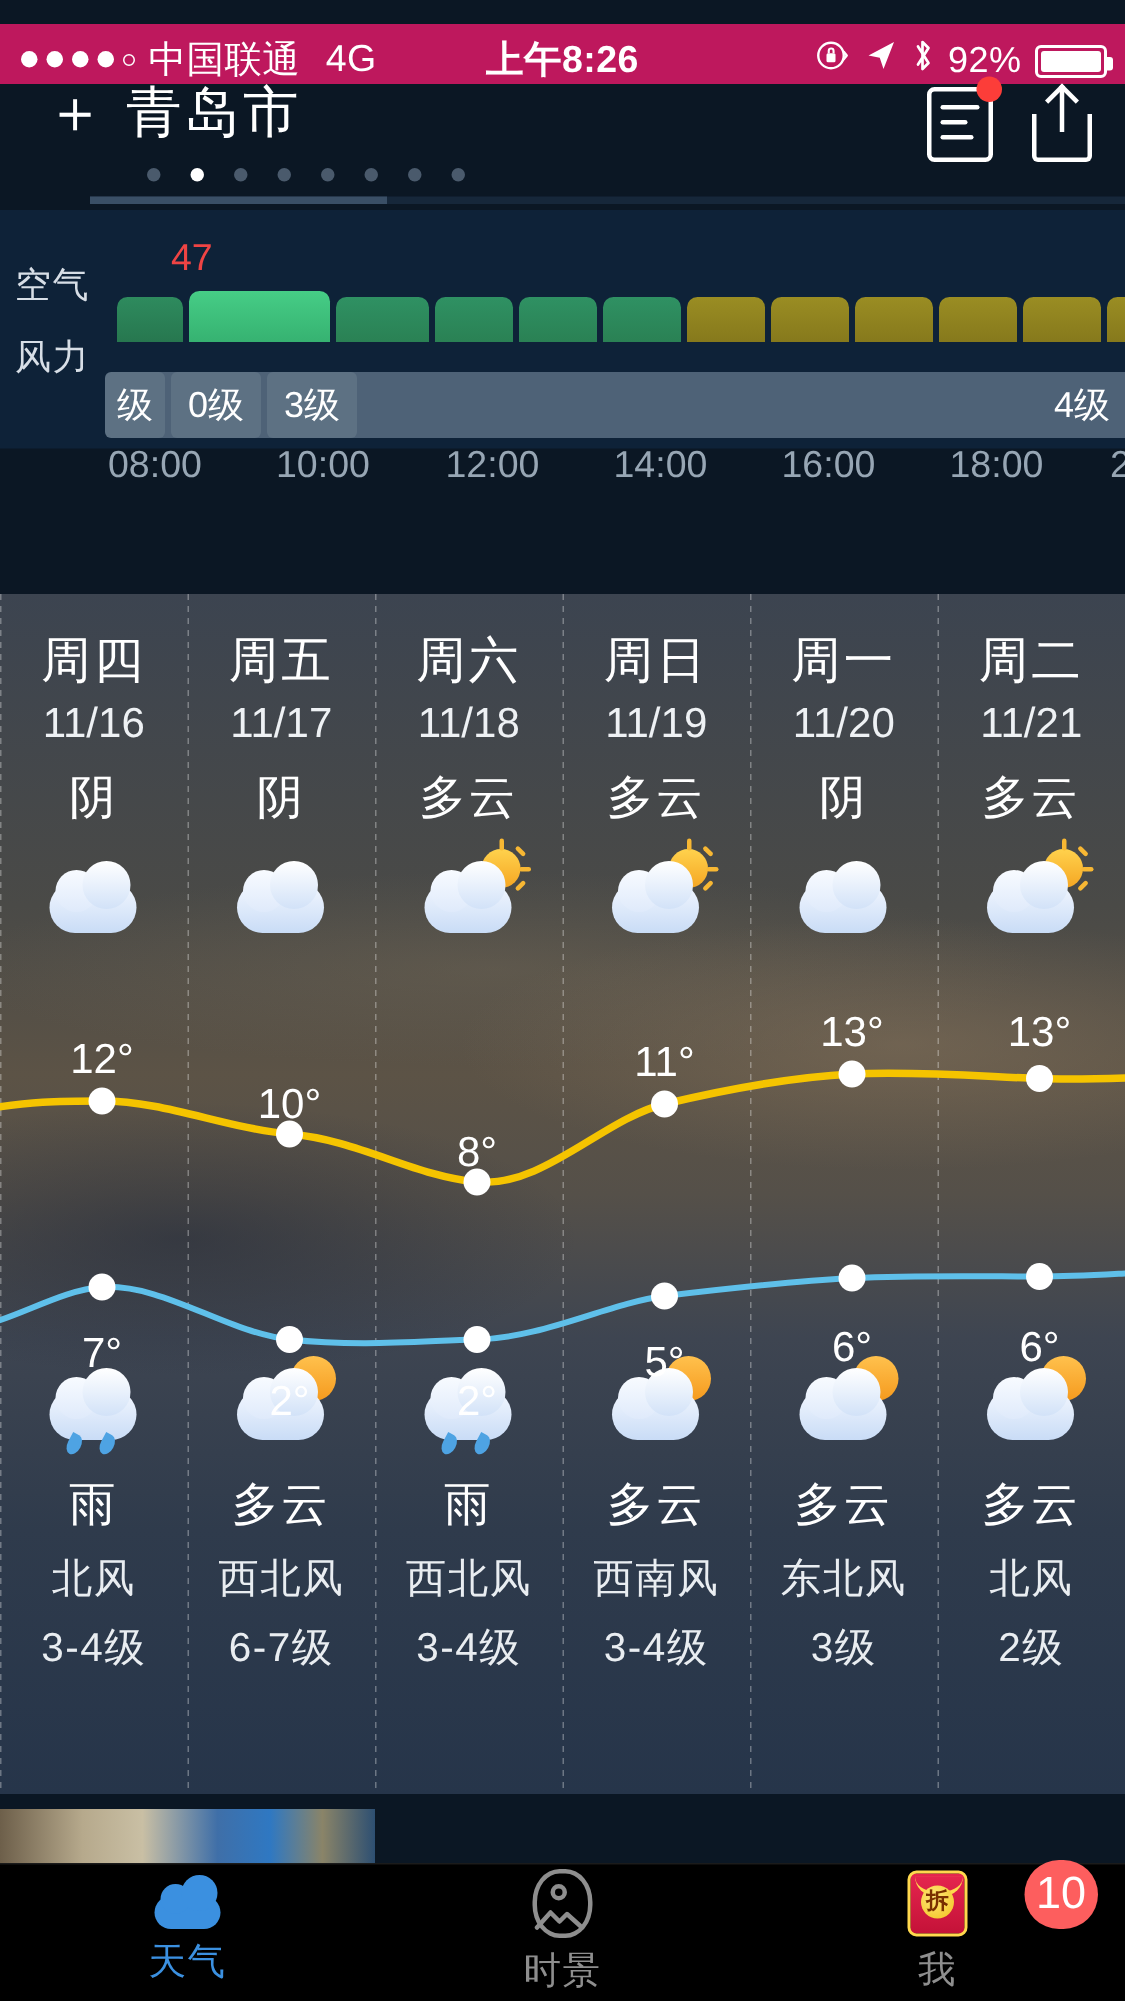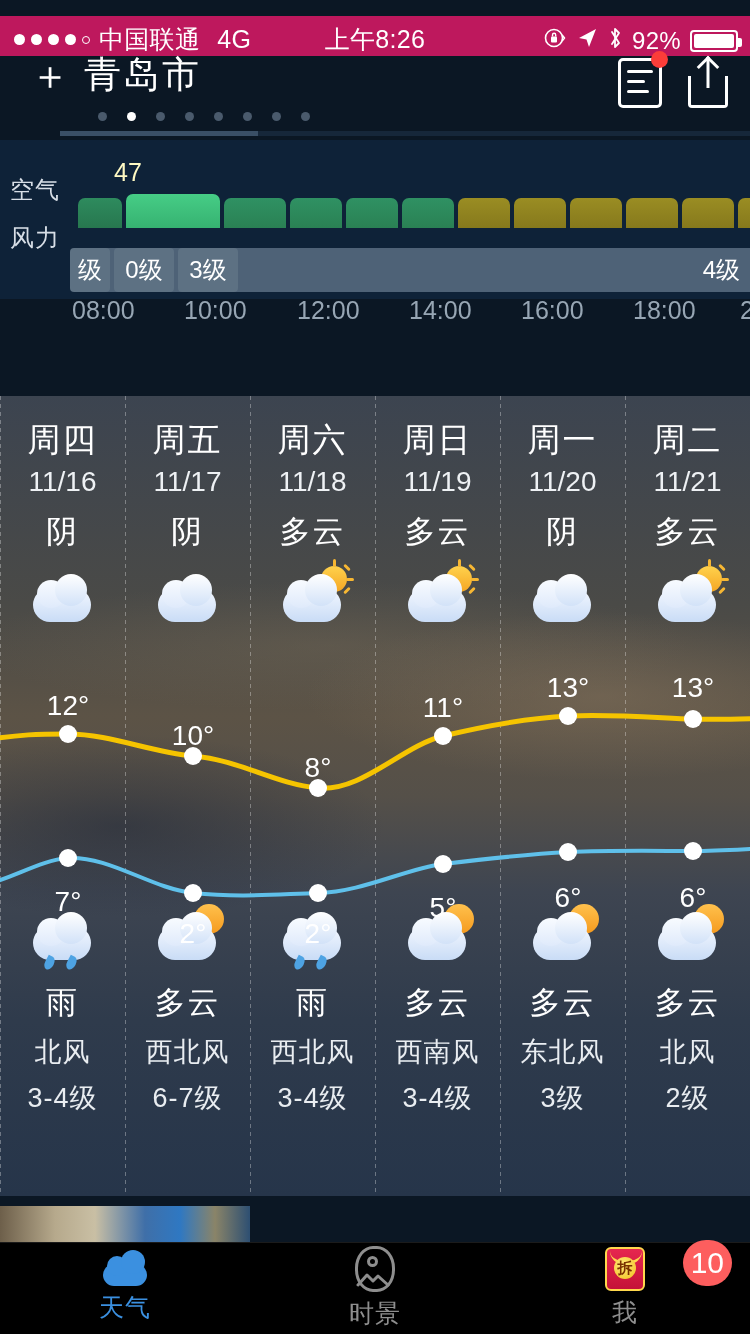--- a/index.html
+++ b/index.html
@@ -17,21 +17,21 @@
     position:absolute;top:16px;left:0;width:750px;height:40px;
     display:flex;align-items:flex-end;background:#be185d;
     font-size:25px;letter-spacing:0.3px;
   }
   .sb-left{display:flex;align-items:center;gap:9px;padding-left:14px;}
   .sig{display:flex;gap:6px;align-items:center;}
   .sig i{display:block;width:11px;height:11px;border-radius:50%;background:#fff;}
   .sig i.off{background:transparent;border:1.6px solid #fff;width:8px;height:8px;}
   .sb-carrier{font-size:25px;}
   .sb-net{font-size:25px;margin-left:8px;}
-  .sb-center{position:absolute;left:0;right:0;text-align:center;font-size:25px;font-weight:normal;pointer-events:none;}
+  .sb-center{position:absolute;left:0;right:0;text-align:center;font-size:25px;font-weight:bold;pointer-events:none;}
   .sb-right{position:absolute;right:12px;display:flex;align-items:center;gap:9px;font-size:24px;}
   .batt{width:48px;height:22px;border:2px solid #fff;border-radius:4px;position:relative;}
   .batt:after{content:"";position:absolute;right:-6px;top:6px;width:4px;height:9px;background:#fff;border-radius:0 2px 2px 0;}
   .batt span{position:absolute;left:2px;top:2px;bottom:2px;background:#fff;border-radius:2px;}
   .icn{display:inline-block;}
 
   
   .header{position:absolute;top:40px;left:0;width:750px;height:88px;}
   .city-row{display:flex;align-items:center;padding:10px 0 0 30px;}
   .plus{font-size:40px;font-weight:300;line-height:1;margin-right:14px;color:#fff;}
@@ -52,21 +52,21 @@
   .pagedots{position:absolute;left:98px;top:112px;display:flex;gap:20px;align-items:center;}
   .pagedots i{width:9px;height:9px;border-radius:50%;background:#4a5a6c;display:block;}
   .pagedots i.on{background:#fff;}
   .scrollbar{position:absolute;left:60px;top:131px;width:690px;height:5px;background:#16273a;}
   .scrollbar span{position:absolute;left:0;top:0;height:5px;width:198px;background:#3a4f66;}
 
   
   .strip{position:absolute;top:140px;left:0;width:750px;height:159px;background:#0e2238;}
   .aq-label{position:absolute;left:10px;top:34px;font-size:24px;color:#d7dee6;letter-spacing:1px;}
   .wind-label{position:absolute;left:10px;top:82px;font-size:24px;color:#d7dee6;letter-spacing:1px;}
-  .aq-value{position:absolute;left:114px;top:18px;font-size:25px;color:#fef9c3;}
+  .aq-value{position:absolute;left:114px;top:18px;font-size:25px;color:#ef4444;}
   .aq-bars{position:absolute;left:78px;top:58px;height:30px;display:flex;gap:4px;}
   .aq-bars b{display:block;height:30px;border-radius:7px 7px 0 0;}
   .wind-track{position:absolute;left:75px;top:108px;right:0;height:44px;background:#4e6277;}
   .wind-chip{position:absolute;top:108px;height:44px;background:#5d7183;border-radius:4px;display:flex;align-items:center;justify-content:center;font-size:24px;color:#fff;}
   .wind-right{position:absolute;right:10px;top:108px;height:44px;display:flex;align-items:center;font-size:24px;color:#fff;}
   .hours{position:absolute;left:0;top:156px;width:750px;height:50px;}
   .hours span{position:absolute;font-size:25px;color:#97a6b4;}
 
   
   .sec15{position:absolute;top:315px;left:0;width:750px;height:80px;background:linear-gradient(180deg,#203a52 0%,#24415a 100%);}

